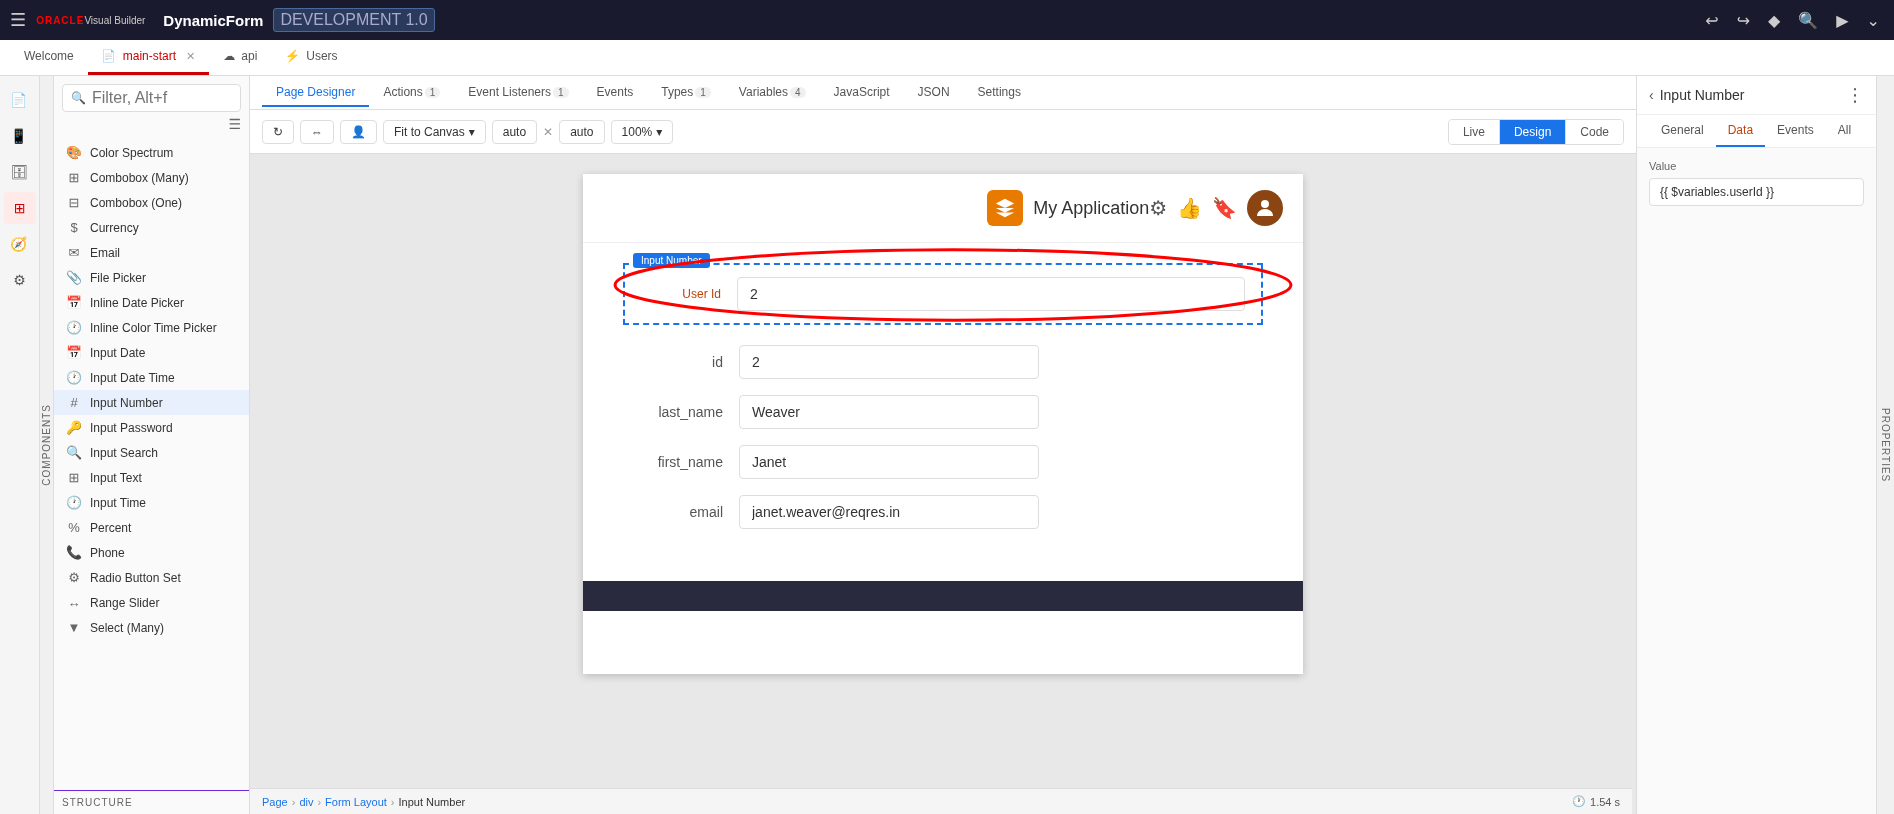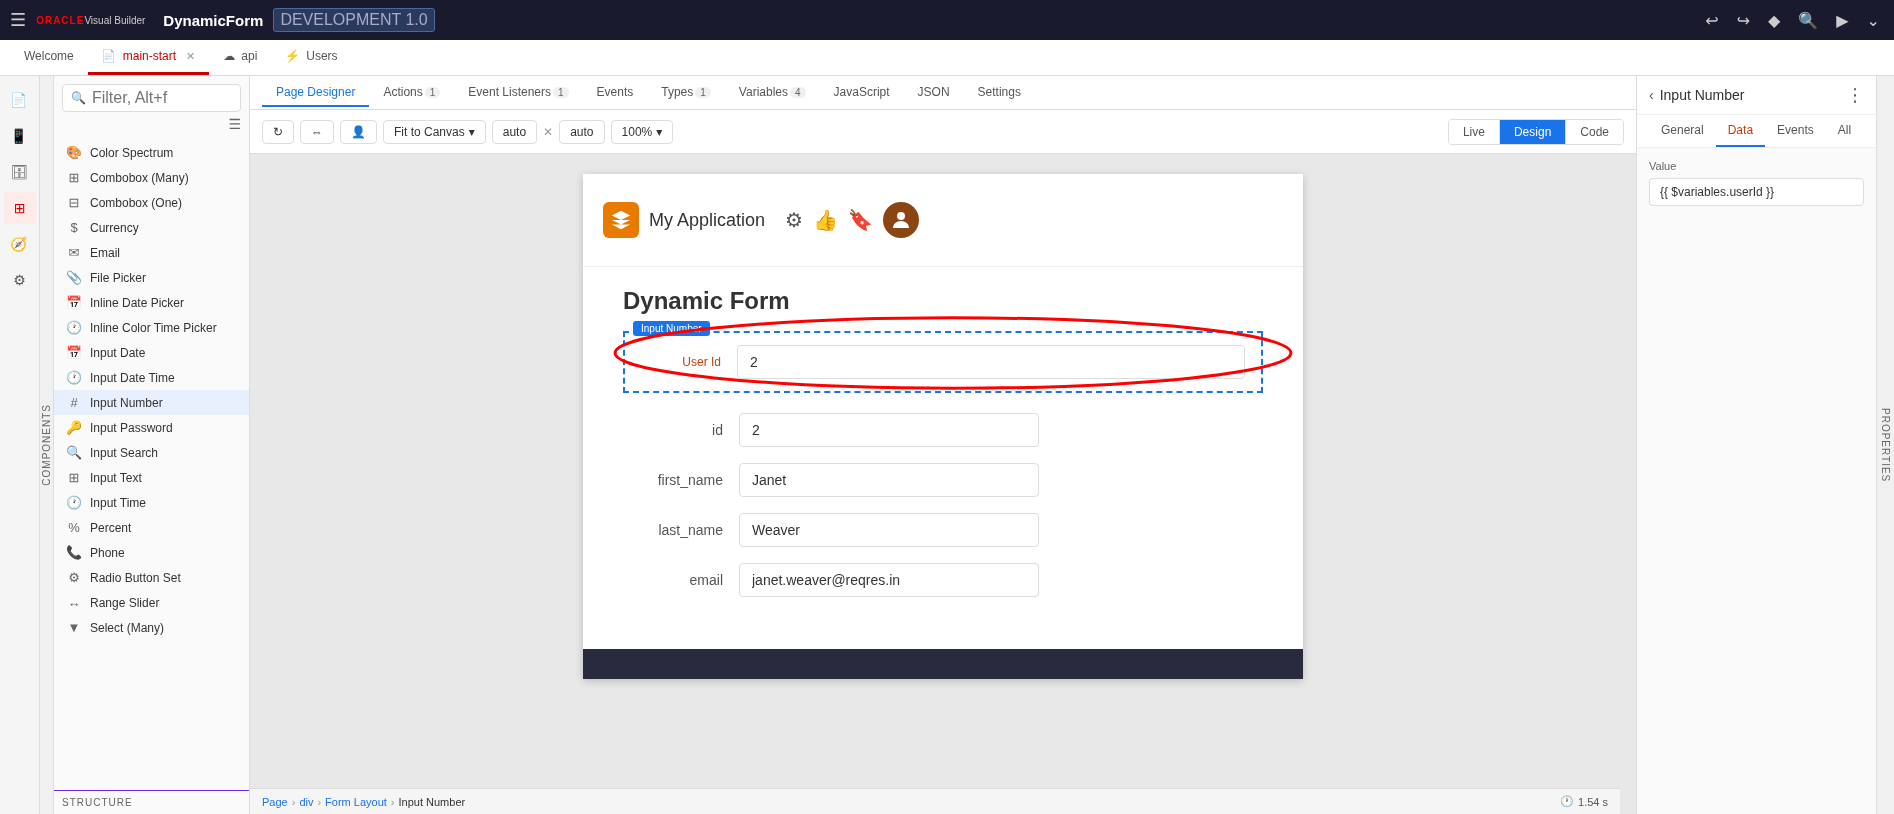--- a/index.html
+++ b/index.html
@@ -122,22 +122,22 @@
       margin: 20px auto;
       width: 720px;
       min-height: 500px;
       box-shadow: 0 2px 8px rgba(0,0,0,0.2);
       position: relative;
       overflow: visible;
     }
 
     
     .app-header {
-      display: flex; align-items: center; justify-content: flex-start;
-      padding: 28px 20px; background: white; border-bottom: 1px solid #eee; gap: 20px;
+      display: flex; align-items: center; justify-content: flex-end;
+      padding: 16px 20px; background: white; border-bottom: 1px solid #eee;
     }
     .app-logo { display: flex; align-items: center; gap: 10px; }
     .app-logo-icon { width: 36px; height: 36px; background: #e87a00; border-radius: 6px; display: flex; align-items: center; justify-content: center; color: white; font-size: 18px; }
     .app-title { font-size: 18px; font-weight: 500; color: #333; }
     .app-header-icons { display: flex; align-items: center; gap: 10px; }
     .app-header-icon { font-size: 20px; color: #555; cursor: pointer; }
     .avatar { width: 36px; height: 36px; border-radius: 50%; background: #8B4513; display: flex; align-items: center; justify-content: center; color: white; font-size: 16px; overflow: hidden; }
 
     
     .form-content { padding: 20px 40px; }
@@ -167,21 +167,21 @@
     .form-regular-label {
       font-size: 14px; color: #555; width: 100px; text-align: right;
     }
     .form-regular-input {
       width: 300px; border: 1px solid #ddd; border-radius: 4px; padding: 8px 12px;
       font-size: 14px; color: #333; background: white;
     }
 
     
     .breadcrumb-bar {
-      position: absolute; bottom: 0; left: 0; right: 16px;
+      position: absolute; bottom: 0; left: 0; right: 4px;
       background: #f5f5f5; border-top: 1px solid #ddd;
       display: flex; align-items: center; justify-content: space-between;
       padding: 4px 12px; font-size: 11px; color: #555; height: 26px;
     }
     .breadcrumb-nav { display: flex; align-items: center; gap: 4px; }
     .breadcrumb-item { color: #1a73e8; cursor: pointer; }
     .breadcrumb-separator { color: #999; }
     .breadcrumb-current { color: #333; }
     .breadcrumb-time { color: #555; display: flex; align-items: center; gap: 4px; }
 
@@ -450,47 +450,46 @@
             <div class="avatar">
               <svg width="24" height="24" viewBox="0 0 24 24" fill="white">
                   <circle cx="12" cy="8" r="4"></circle>
                   <path d="M4 20c0-4 3.6-7 8-7s8 3 8 7"></path>
                 </svg>
             </div>
           </div>
         </div>
 
         <div class="form-content">
-          <div class="form-title">Dynamic Form</div>
 
           <div style="position:relative; margin-bottom: 20px;">
             <div class="input-number-container">
               <div class="input-number-label-tag">Input Number</div>
               <div class="form-field-row">
                 <div class="field-label">User Id</div>
                 <input class="field-input" type="number" value="2" style="width: 100%;">
               </div>
             </div>
 
             <svg style="position:absolute; top:-18px; left:-22px; right:0; width:110%; height:80px; pointer-events:none; overflow:visible;">
               <ellipse cx="50%" cy="50%" rx="48%" ry="44%" fill="none" stroke="red" stroke-width="3"></ellipse>
             </svg>
           </div>
 
           <div class="form-regular-field">
             <div class="form-regular-label">id</div>
             <input class="form-regular-input" type="text" value="2" style="">
           </div>
           <div class="form-regular-field">
+            <div class="form-regular-label">last_name</div>
+            <input class="form-regular-input" type="text" value="Weaver" style="">
+          </div>
+          <div class="form-regular-field">
             <div class="form-regular-label">first_name</div>
             <input class="form-regular-input" type="text" value="Janet" style="">
-          </div>
-          <div class="form-regular-field">
-            <div class="form-regular-label">last_name</div>
-            <input class="form-regular-input" type="text" value="Weaver" style="">
           </div>
           <div class="form-regular-field">
             <div class="form-regular-label">email</div>
             <input class="form-regular-input" type="text" value="janet.weaver@reqres.in" style="">
           </div>
         </div>
 
         <div style="background:#2a2a3e; height:30px; margin-top:16px;"></div>
       </div>
 

